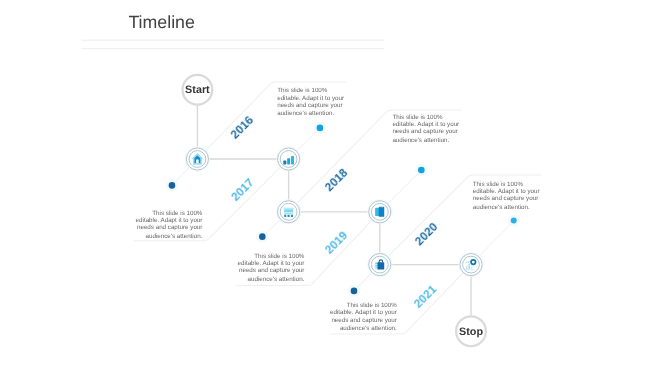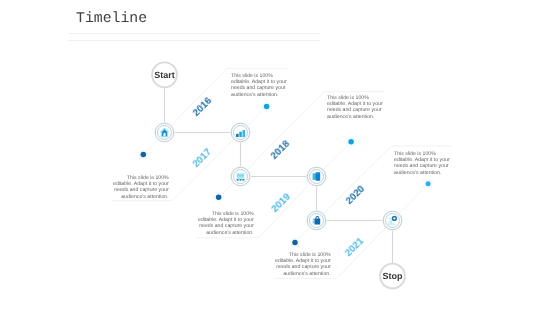--- a/index.html
+++ b/index.html
@@ -1,20 +1,20 @@
 <!DOCTYPE html>
 <html><head>
 <meta charset="utf-8">
 <title>Timeline</title>
 <style>
   html,body{margin:0;padding:0;}
   body{width:560px;height:315px;background:#ffffff;font-family:"Liberation Sans",sans-serif;overflow:hidden;-webkit-font-smoothing:antialiased;text-rendering:geometricPrecision;}
   #slide{position:relative;width:560px;height:315px;background:#fff;}
   text,#title,.para{will-change:transform;}
-  #title{position:absolute;left:76px;top:11px;font-size:14.8px;color:#414141;font-family:Liberation Mono, monospace;}
+  #title{position:absolute;left:107px;top:11px;font-size:14.8px;color:#414141;}
   #divider{position:absolute;left:68px;top:33px;width:252px;height:1px;background:#f0f0f0;}
   #divider2{position:absolute;left:68px;top:40px;width:252px;height:1px;background:#f0f0f0;}
   #canvas{position:absolute;left:0;top:0;}
   .para{position:absolute;font-size:5.2px;line-height:6.2px;color:#666666;white-space:nowrap;}
   .para.r{text-align:right;}
   .terminal-label{font-family:"Liberation Sans",sans-serif;font-size:9.0px;font-weight:bold;fill:#363636;}
   .year-label{font-family:"Liberation Sans",sans-serif;font-size:9.8px;font-weight:bold;will-change:opacity;}
 </style>
 </head>
 <body>

